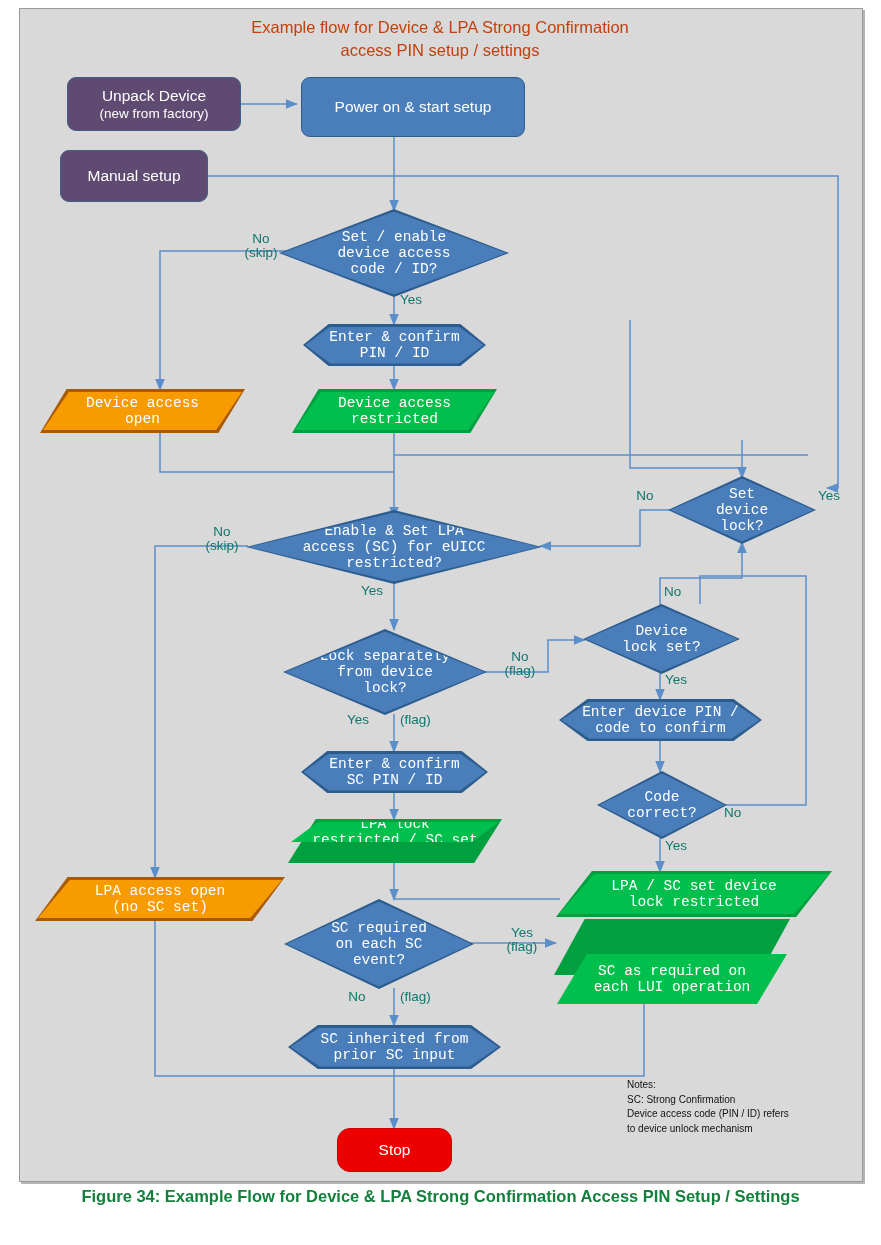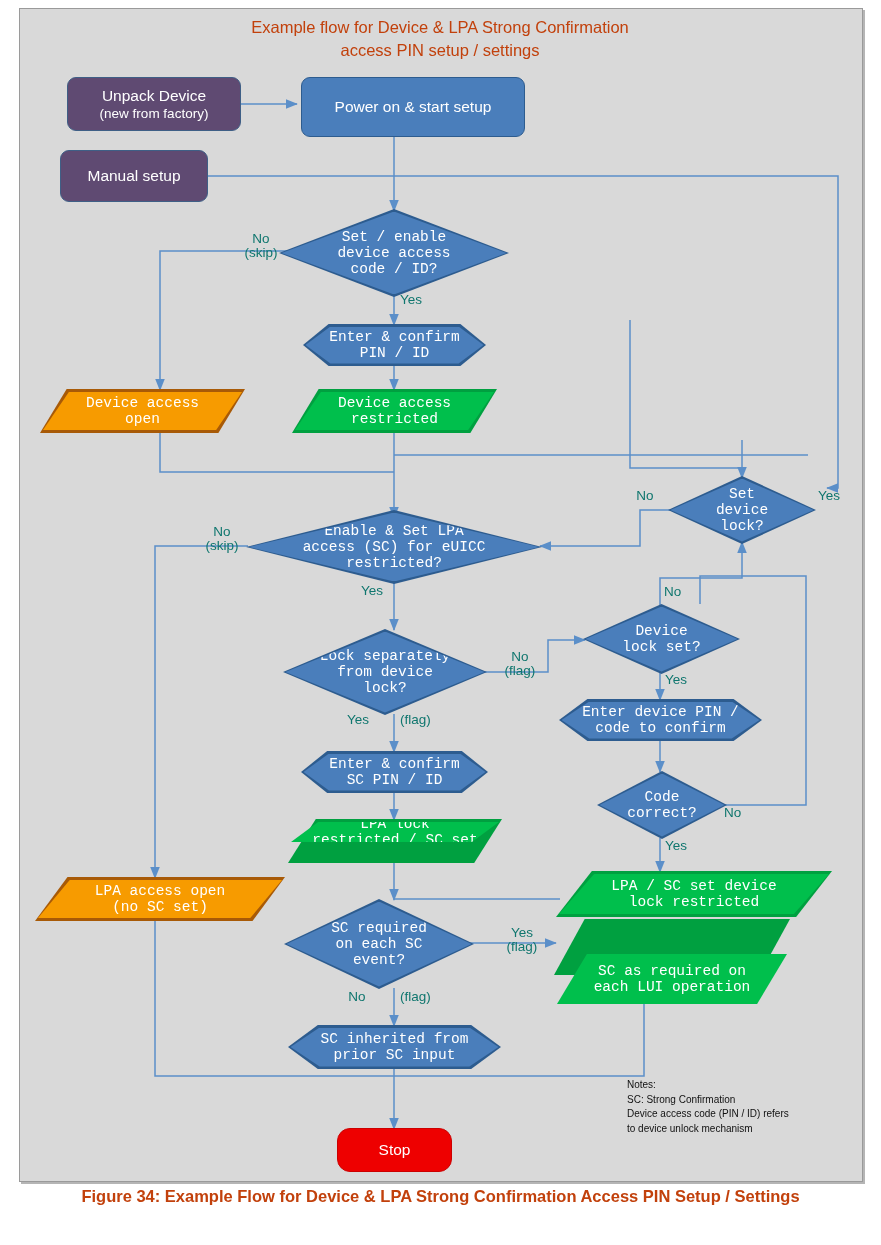--- a/index.html
+++ b/index.html
@@ -51,21 +51,21 @@
 
   
   .elabel{position:absolute;color:#0f766e;font-size:13.5px;line-height:1.05;
           text-align:center;white-space:pre;}
 
   #title{position:absolute;left:160px;top:16px;width:560px;text-align:center;
          color:#c2410c;font-size:16.5px;line-height:1.42;}
   #notes{position:absolute;left:627px;top:1078px;width:250px;color:#111;
          font-size:10px;line-height:1.45;white-space:pre-line;}
   #caption{position:absolute;left:10px;top:1186px;width:861px;text-align:center;
-           color:#c2410c;font-weight:bold;font-size:16.5px;line-height:1.3;}
+           color:#15803d;font-weight:bold;font-size:16.5px;line-height:1.3;}
 </style>
 </head>
 <body>
 
 <div id="page">
 
   <div id="frame"></div>
 
   <svg id="svg-layer" viewBox="0 0 881 1245" xmlns="http://www.w3.org/2000/svg">
     <defs>

